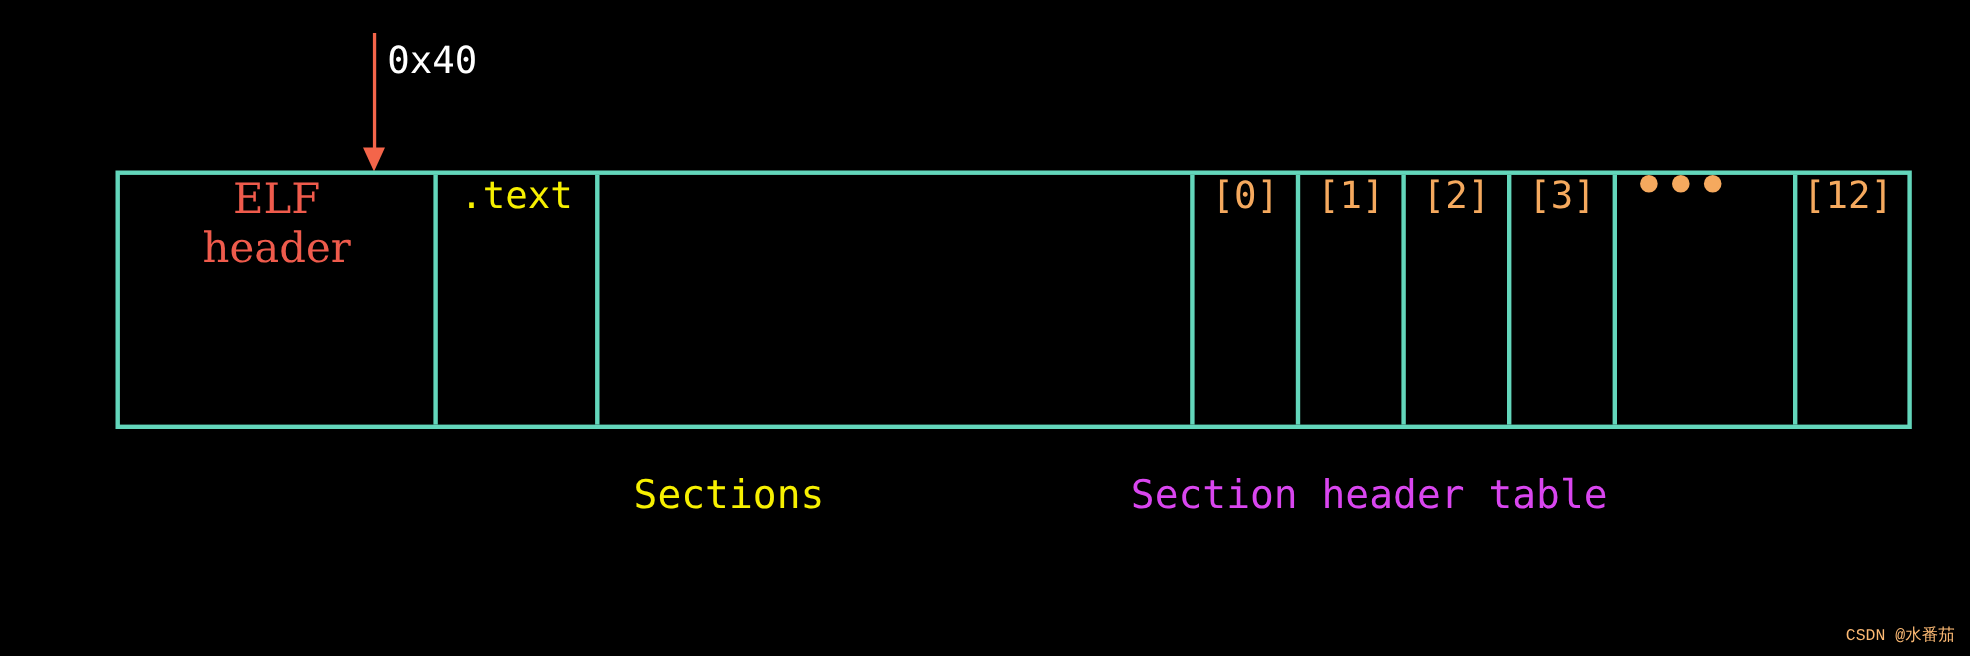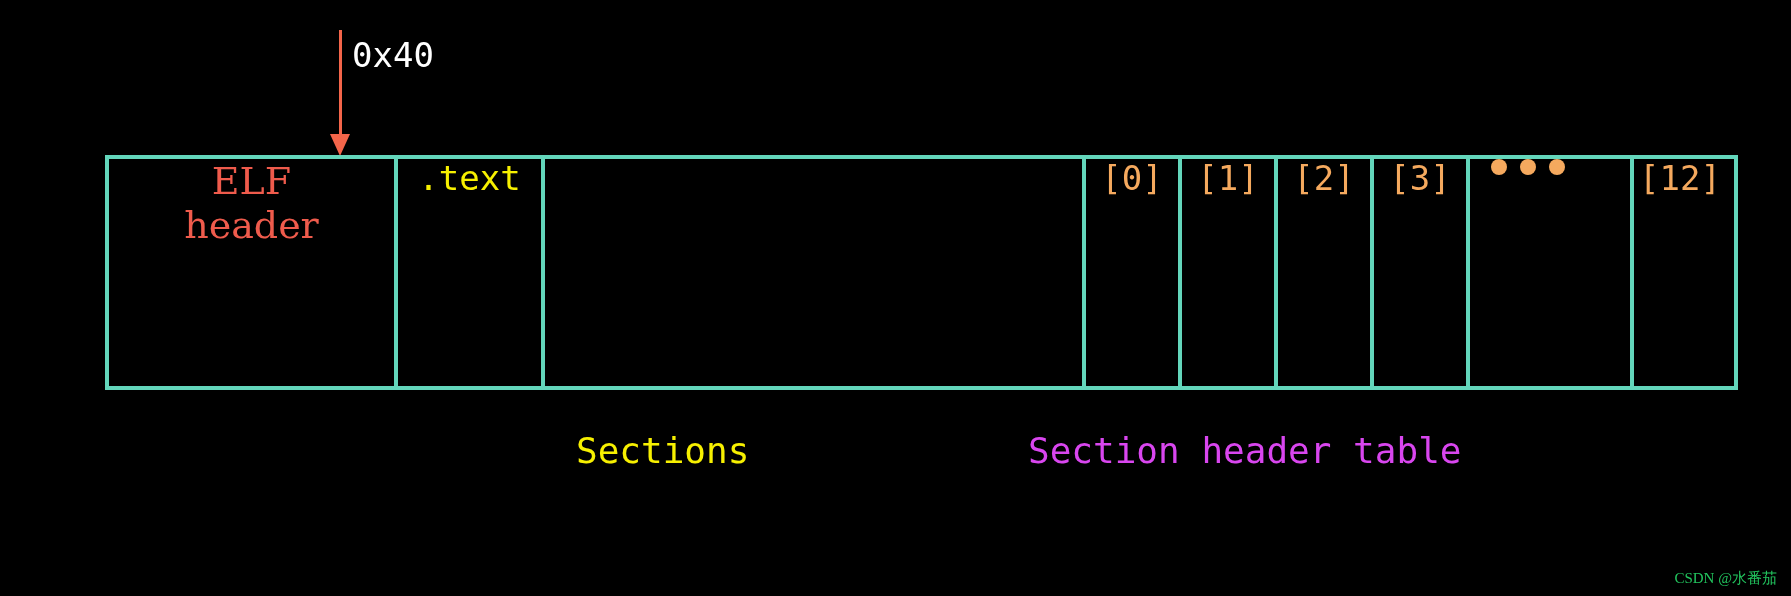--- a/index.html
+++ b/index.html
@@ -137,24 +137,24 @@
     top: 430px;
     color: #d946ef;
     margin-left: 28px;
   }
 
   
   .watermark {
     position: absolute;
     right: 14px;
     bottom: 8px;
-    color: #22c55e;
+    color: #fdba74;
     font-size: 15px;
     line-height: 19px;
-    font-family: Liberation Serif, serif;
+    font-family: Liberation Mono, monospace;
     white-space: nowrap;
     text-align: center;
   }
 </style>
 </head>
 <body>
 
 <div class="stage">
 
   <div class="pointer-group">

